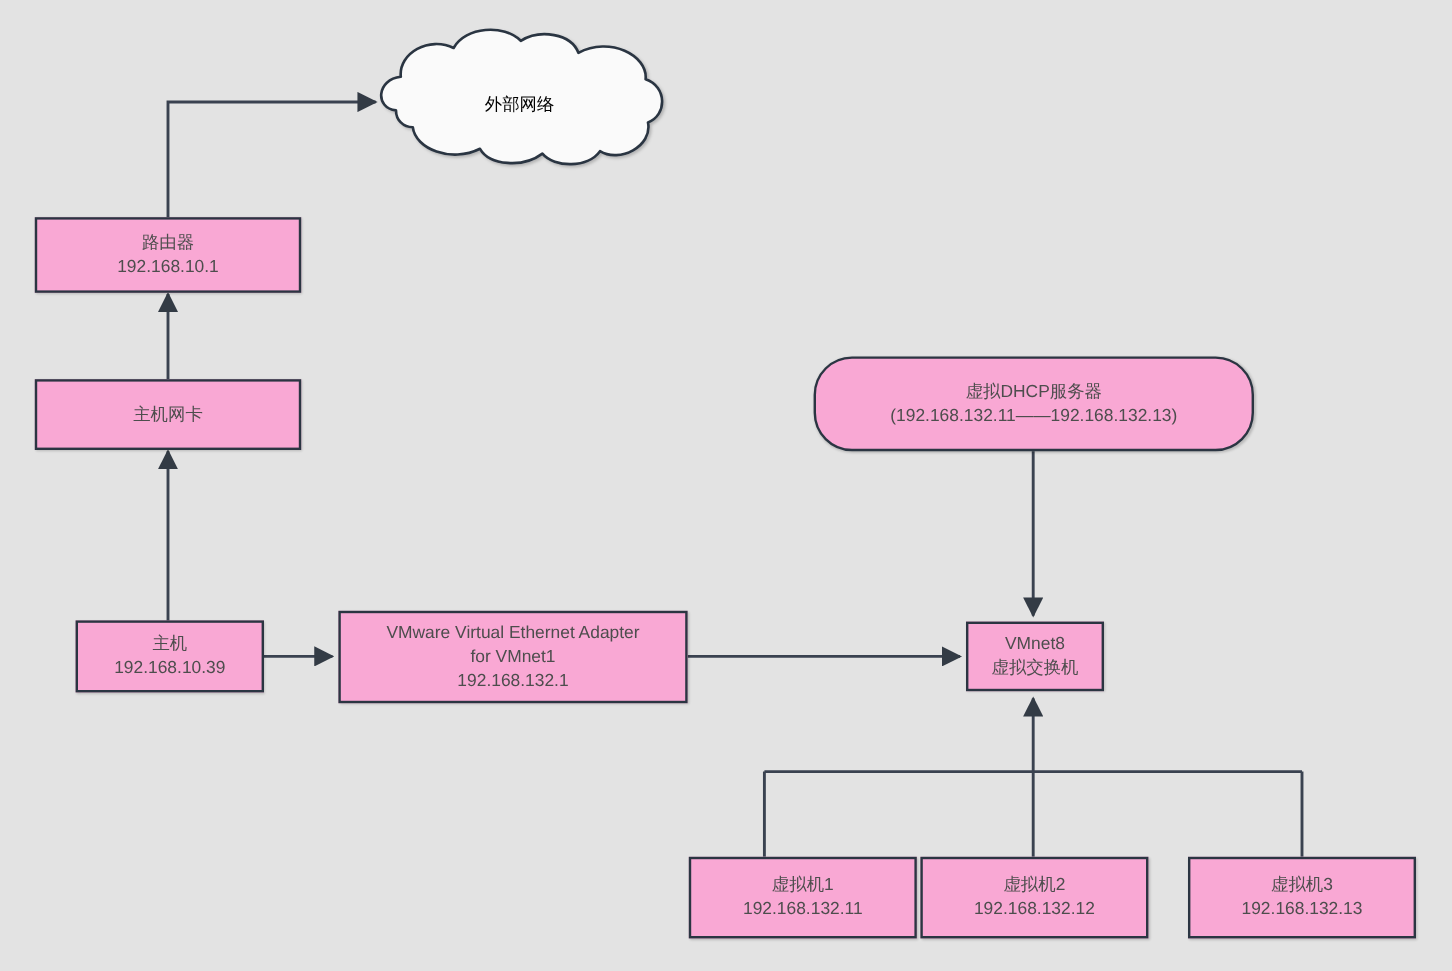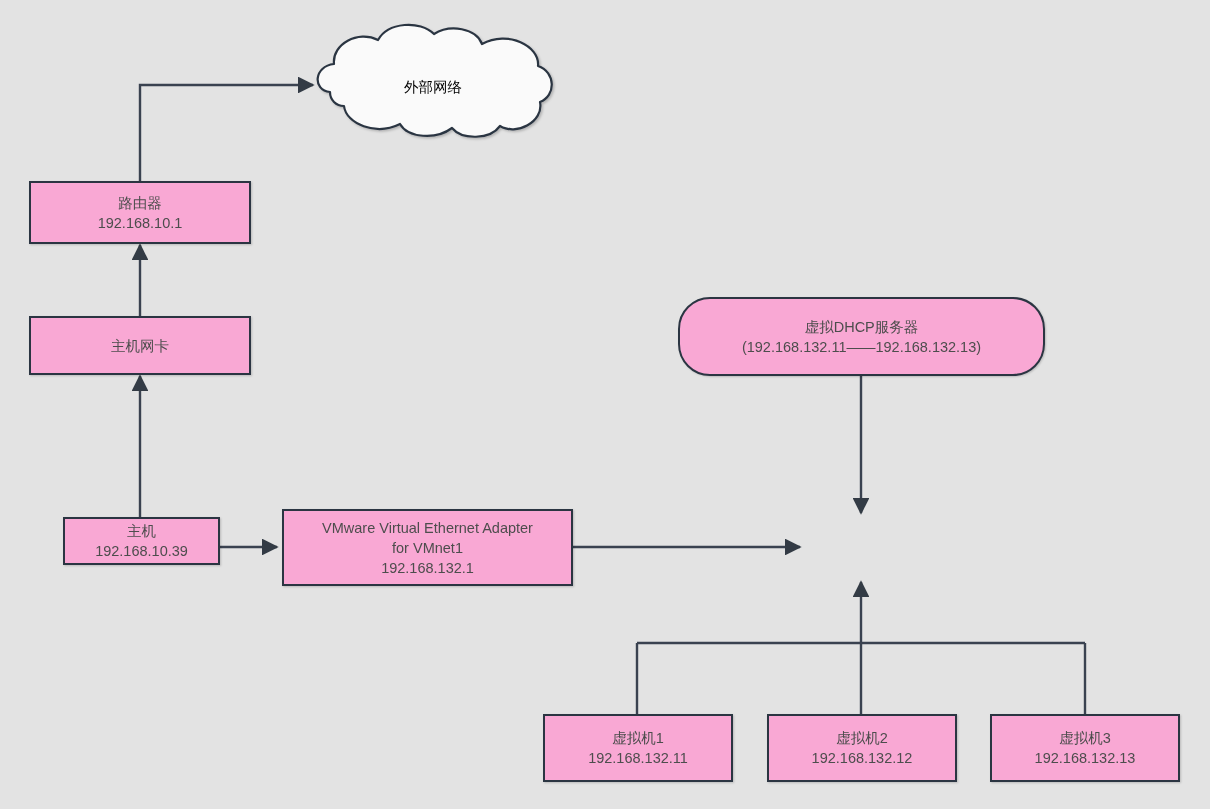--- a/index.html
+++ b/index.html
@@ -106,38 +106,42 @@
 
   <div class="node" style="left:29px; top:181px; width:222px; height:63px;">
     <span class="line">路由器</span>
     <span class="line">192.168.10.1</span>
   </div>
 
   <div class="node" style="left:29px; top:316px; width:222px; height:59px;">
     <span class="line">主机网卡</span>
   </div>
 
-  <div class="node" style="left:63px; top:517px; width:157px; height:48px;">
+  <div class="node" style="left:63px; top:517px; width:157px; height:60px;">
     <span class="line">主机</span>
     <span class="line">192.168.10.39</span>
   </div>
 
   <div class="node" style="left:282px; top:509px; width:291px; height:77px;">
     <span class="line">VMware Virtual Ethernet Adapter</span>
     <span class="line">for VMnet1</span>
     <span class="line">192.168.132.1</span>
   </div>
 
   <div class="node" style="left:678px; top:297px; width:367px; height:79px;border-radius:32px;">
     <span class="line">虚拟DHCP服务器</span>
     <span class="line">(192.168.132.11——192.168.132.13)</span>
   </div>
 
+  <div class="node" style="left:805px; top:518px; width:115px; height:58px;">
+    <span class="line">VMnet8</span>
+    <span class="line">虚拟交换机</span>
+  </div>
 
-  <div class="node" style="left:543px; top:714px; width:190px; height:68px;">
+  <div class="node" style="left:574px; top:714px; width:190px; height:68px;">
     <span class="line">虚拟机1</span>
     <span class="line">192.168.132.11</span>
   </div>
 
   <div class="node" style="left:767px; top:714px; width:190px; height:68px;">
     <span class="line">虚拟机2</span>
     <span class="line">192.168.132.12</span>
   </div>
 
   <div class="node" style="left:990px; top:714px; width:190px; height:68px;">

